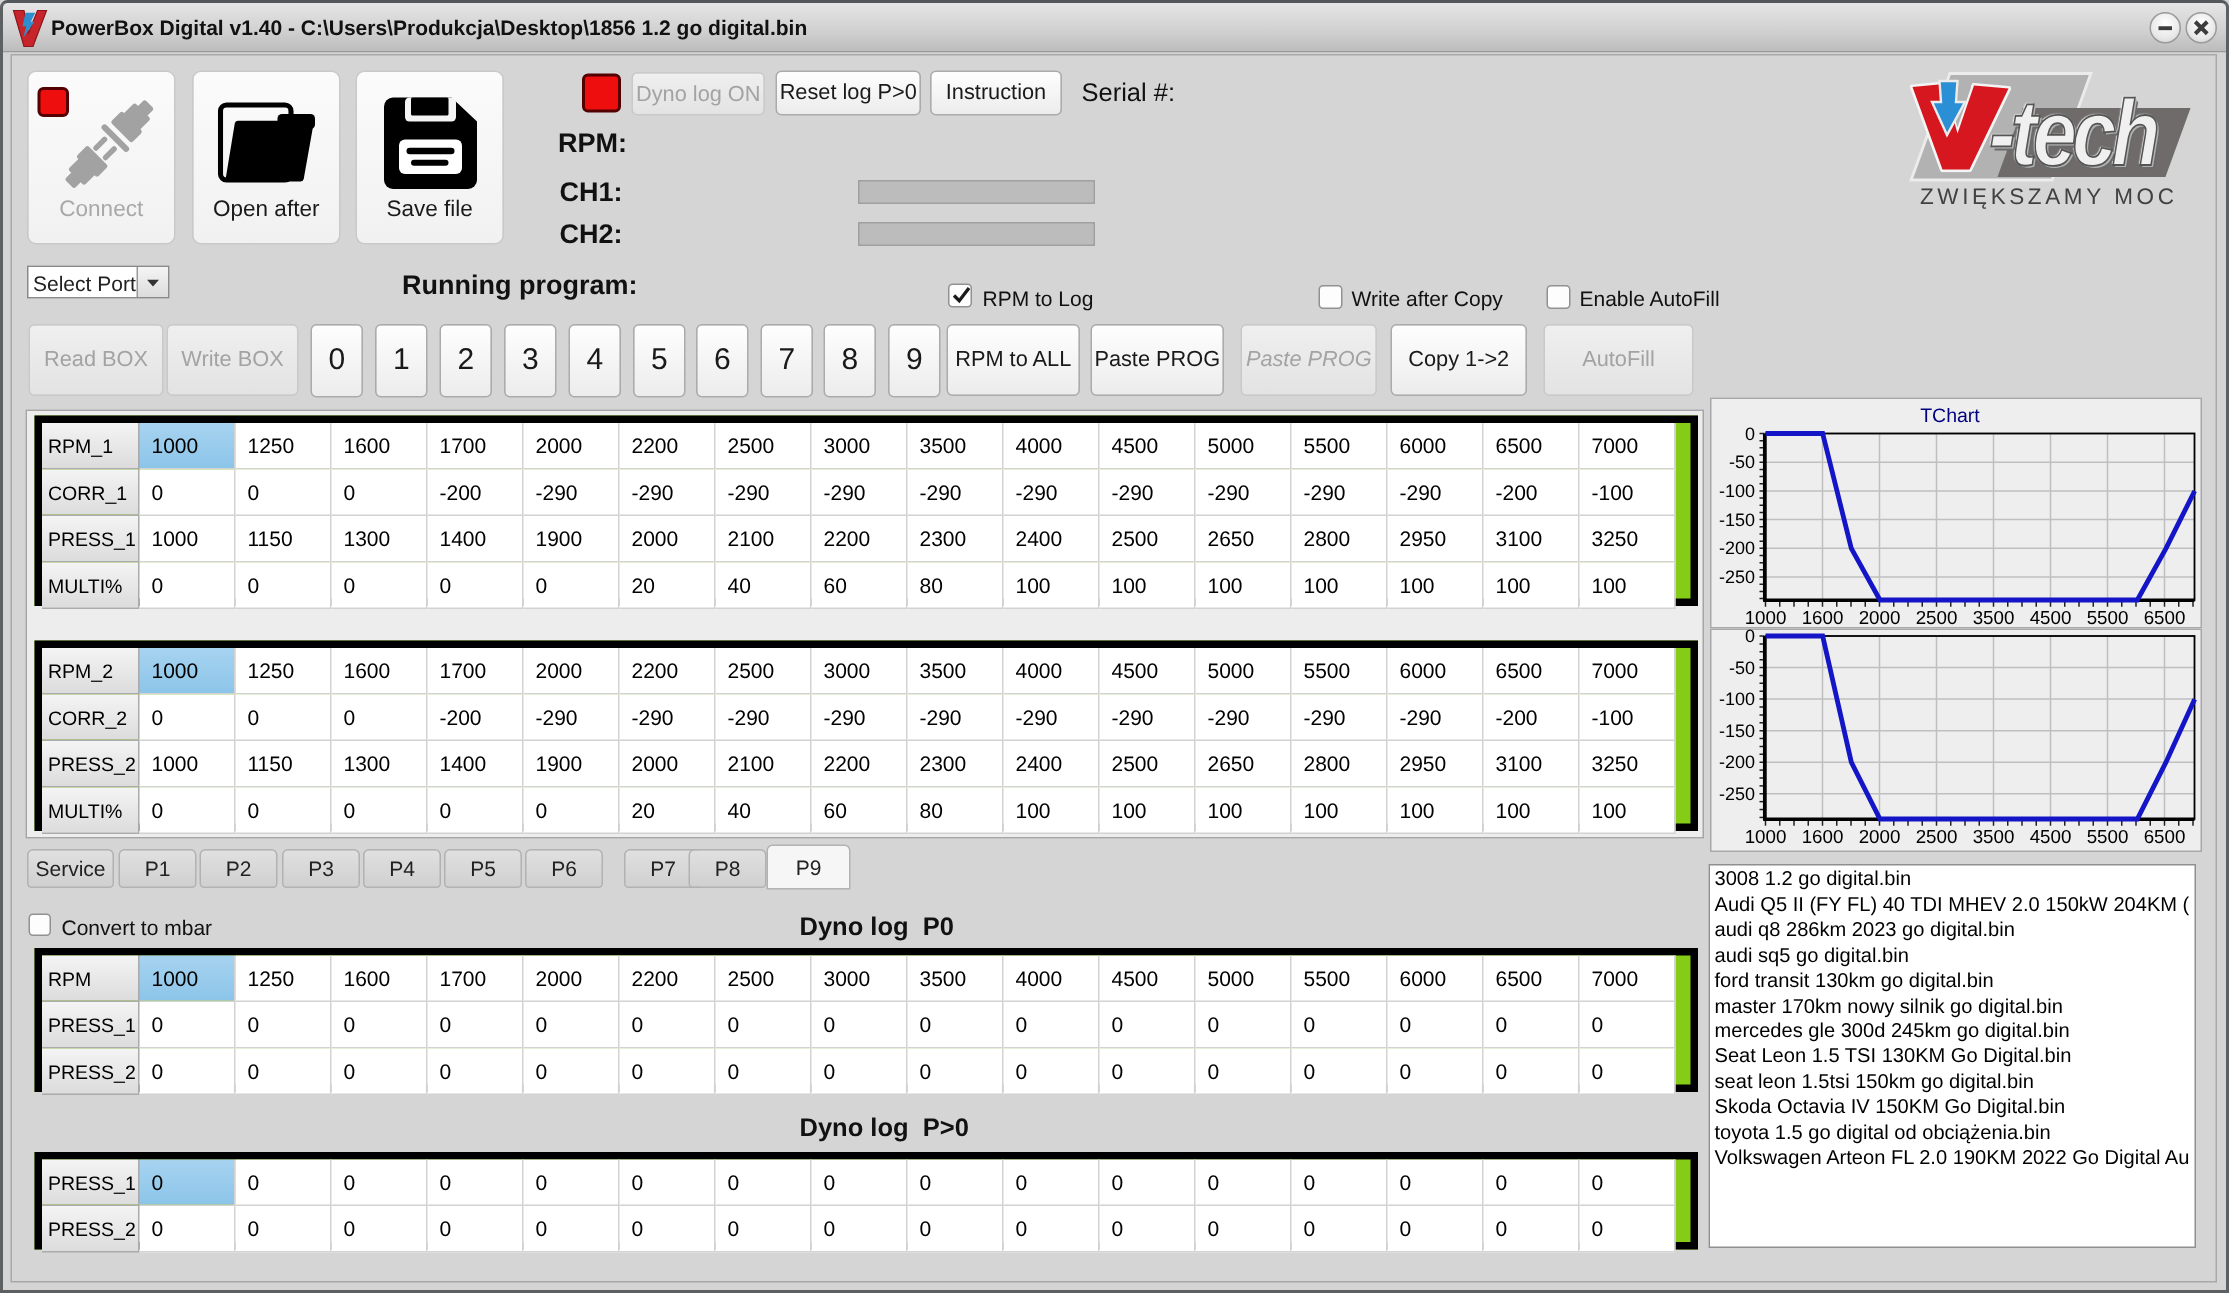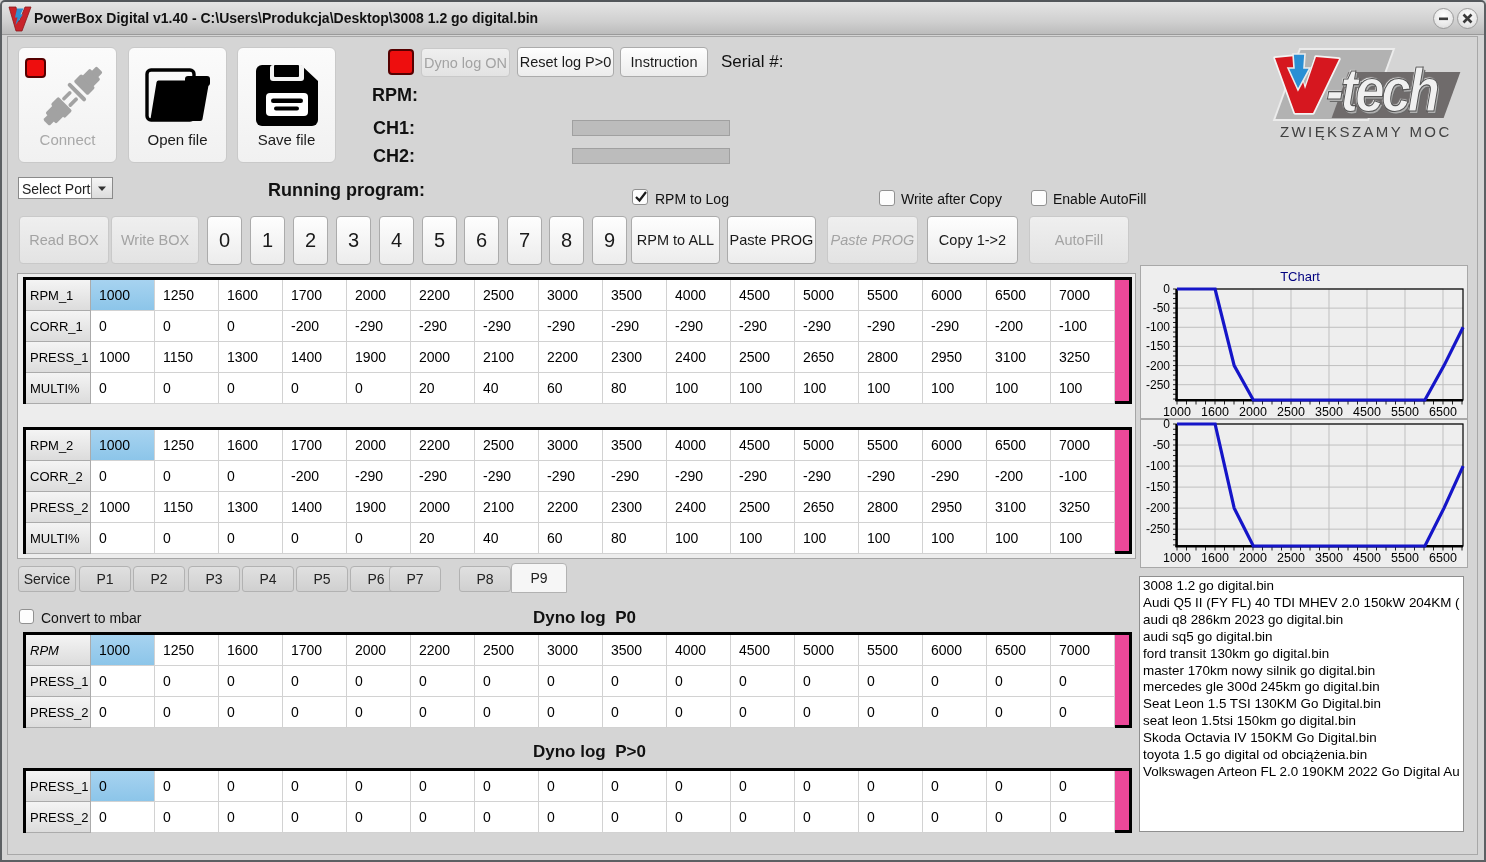--- a/index.html
+++ b/index.html
@@ -39,21 +39,21 @@
 .checkbox { position:absolute; width:16px; height:16px; background:#fdfdfd; border:1px solid #919191; border-radius:3px; }
 .cblabel { position:absolute; font-size:14px; color:#111; }
 
 
 #selport { position:absolute; left:18px; top:177px; width:95px; height:22px; background:#fff; border:1px solid #8a8a8a; }
 #selport .txt { position:absolute; left:3px; top:3px; font-size:14px; color:#222; }
 #selport .dd { position:absolute; right:0; top:0; width:21px; height:20px; background:linear-gradient(#f5f5f5,#dcdcdc); border-left:1px solid #9a9a9a; }
 
 
 .gridpanel { position:absolute; background:#ededed; border:1px solid #a5a5a5; }
-.grid { position:absolute; background:#ec4899; border:3px solid #000000; }
+.grid { position:absolute; background:#84cc16; border:5px solid #000000; }
 .grow { display:flex; }
 .gcell { height:31px; border-right:1px solid #d2d2d2; border-bottom:1px solid #d2d2d2;
   font-size:14px; color:#000; padding:7px 0 0 8px; width:64px; background:#fff; }
 .ghead { width:65px; background:linear-gradient(#f4f4f4,#dcdcdc); border-right:1px solid #ababab; border-bottom:1px solid #ababab; padding-left:4px; font-size:13px !important; padding-top:8px; }
 .gsel { background:linear-gradient(#a7d3f0,#8cc5e9); }
 
 
 .tab { position:absolute; top:566px; height:26px; background:linear-gradient(#e0e0e0,#d0d0d0);
   border:1px solid #b2b2b2; border-radius:4px 4px 3px 3px; font-size:14px; color:#222;
   display:flex; align-items:center; justify-content:center; }
@@ -72,21 +72,21 @@
 <body>
 
 <div id="mainpanel"></div>
 <div id="frame"></div>
 <div id="titlebar">
   <svg width="26" height="28" style="position:absolute;left:4px;top:3px" viewBox="0 0 26 28">
     <path d="M3 2 L10 2 L13 17 L19 2 L25 2 L16 26 L10 26 Z" fill="#c8242b" stroke="#8c161b" stroke-width="0.8"></path>
     <path d="M11 3.5 L17.5 3.5 L14.5 9.5 L17 9.5 L9.5 20 L11.5 12.5 L9 12.5 Z" fill="#2e8fd0"></path>
   </svg>
 </div>
-<div id="title-text">PowerBox Digital v1.40 - C:\Users\Produkcja\Desktop\3008 1.2 go digital.bin</div>
+<div id="title-text">PowerBox Digital v1.40 - C:\Users\Produkcja\Desktop\1856 1.2 go digital.bin</div>
 <div class="winbtn" style="left:1433px;"><svg width="19" height="19" viewBox="0 0 19 19">
       <rect x="5" y="8.5" width="9" height="2.6" fill="#3c3c3c"></rect>
     </svg></div>
 <div class="winbtn" style="left:1457px;"><svg width="19" height="19" viewBox="0 0 19 19">
       <path d="M5.5 5.5 L13.5 13.5 M13.5 5.5 L5.5 13.5" stroke="#3c3c3c" stroke-width="2.6"></path>
     </svg></div>
 
 <div class="bigbtn" style="left:18px;top:47px;">
   <div class="redsq" style="left:6px;top:10px;width:21px;height:20px;"></div>
   <svg width="68" height="70" viewBox="0 0 68 70" style="position:absolute;left:20px;top:14px">
@@ -103,21 +103,21 @@
     </g>
   </svg>
   <div class="lbl" style="color:#a8a8a8;">Connect</div>
 </div>
 <div class="bigbtn" style="left:128px;top:47px;">
   <svg width="66" height="56" viewBox="0 0 66 56" style="position:absolute;left:16px;top:20px">
     <rect x="2" y="2" width="47" height="50" rx="4" fill="none" stroke="#000" stroke-width="3.4"></rect>
     <rect x="40" y="8" width="25" height="10" rx="3" fill="#000"></rect>
     <path d="M13.5 14.5 L62 14.5 L55.5 51 L7.5 51 Z" fill="#000" stroke="#000" stroke-width="4" stroke-linejoin="round"></path>
   </svg>
-  <div class="lbl">Open file</div>
+  <div class="lbl">Open after</div>
 </div>
 <div class="bigbtn" style="left:237px;top:47px;">
   <svg width="64" height="63" viewBox="0 0 64 63" style="position:absolute;left:17px;top:16px">
     <path d="M7 1 H46 L63 17 V56 a6 6 0 0 1 -6 6 H7 a6 6 0 0 1 -6 -6 V7 a6 6 0 0 1 6 -6 Z" fill="#000"></path>
     <rect x="15" y="1" width="34" height="16" rx="3" fill="#f4f4f4"></rect>
     <rect x="19" y="1" width="25" height="12" rx="1" fill="#000"></rect>
     <rect x="11" y="29" width="42" height="23" rx="4" fill="#fff"></rect>
     <rect x="16" y="34.5" width="32" height="4.4" rx="2.2" fill="#000"></rect>
     <rect x="19" y="42.5" width="25" height="4" rx="2" fill="#000"></rect>
   </svg>
@@ -330,30 +330,30 @@
     </div>
   </div>
 
 <div class="tab" style="left:18px;width:58px;">Service</div>
 <div class="tab" style="left:79px;width:52px;">P1</div>
 <div class="tab" style="left:133px;width:52px;">P2</div>
 <div class="tab" style="left:188px;width:52px;">P3</div>
 <div class="tab" style="left:242px;width:52px;">P4</div>
 <div class="tab" style="left:296px;width:52px;">P5</div>
 <div class="tab" style="left:350px;width:52px;">P6</div>
-<div class="tab" style="left:389px;width:52px;">P7</div>
+<div class="tab" style="left:416px;width:52px;">P7</div>
 <div class="tab" style="left:459px;width:52px;">P8</div>
 <div class="tab sel" style="left:511px;width:56px;">P9</div>
 
 <div class="checkbox" style="left:19px;top:609px;width:15px;height:15px;"></div>
 <div class="cblabel" style="left:41px;top:610px;">Convert to mbar</div>
 <div class="dynohead" style="left:533px;top:608px;">Dyno log&nbsp; P0</div>
 <div id="grid3" class="grid" style="left:23px;top:632px;width:1109px;height:96px;">
     <div class="grow">
-      <div class="gcell ghead" style="height:31px;font-size:14px;font-style:italic;">RPM</div>
+      <div class="gcell ghead" style="height:31px;font-size:14px;">RPM</div>
       <div class="gcell gsel" style="height:31px;font-size:14px;">1000</div>
       <div class="gcell" style="height:31px;font-size:14px;">1250</div>
       <div class="gcell" style="height:31px;font-size:14px;">1600</div>
       <div class="gcell" style="height:31px;font-size:14px;">1700</div>
       <div class="gcell" style="height:31px;font-size:14px;">2000</div>
       <div class="gcell" style="height:31px;font-size:14px;">2200</div>
       <div class="gcell" style="height:31px;font-size:14px;">2500</div>
       <div class="gcell" style="height:31px;font-size:14px;">3000</div>
       <div class="gcell" style="height:31px;font-size:14px;">3500</div>
       <div class="gcell" style="height:31px;font-size:14px;">4000</div>

